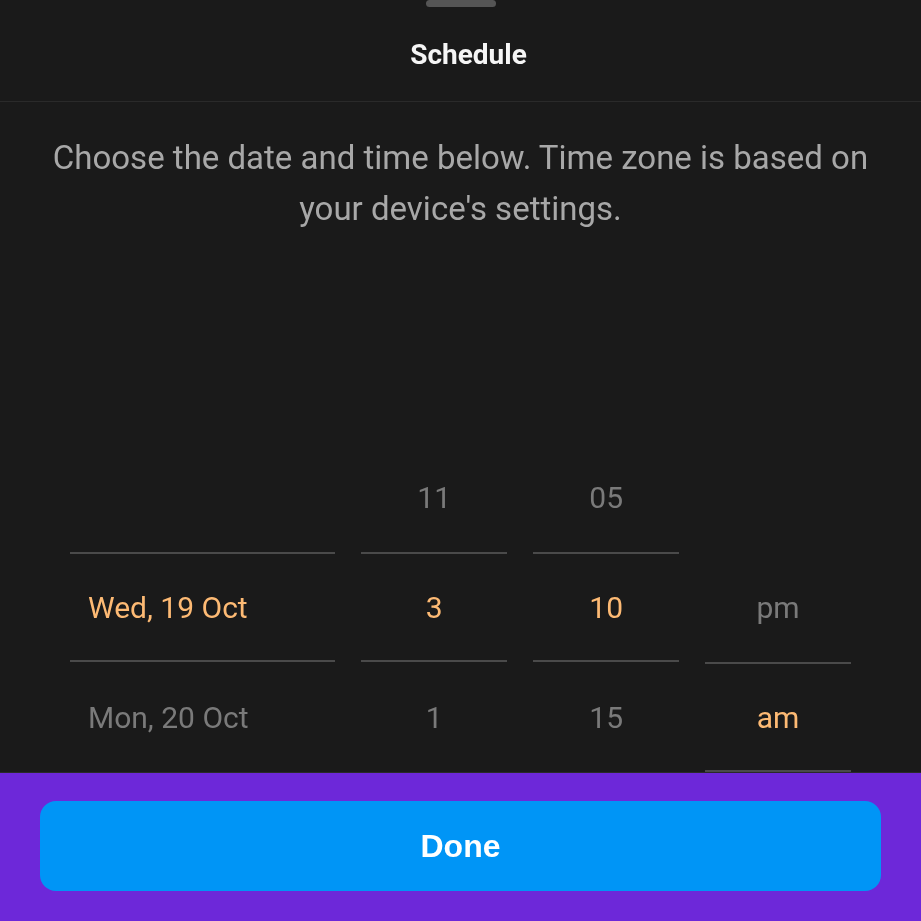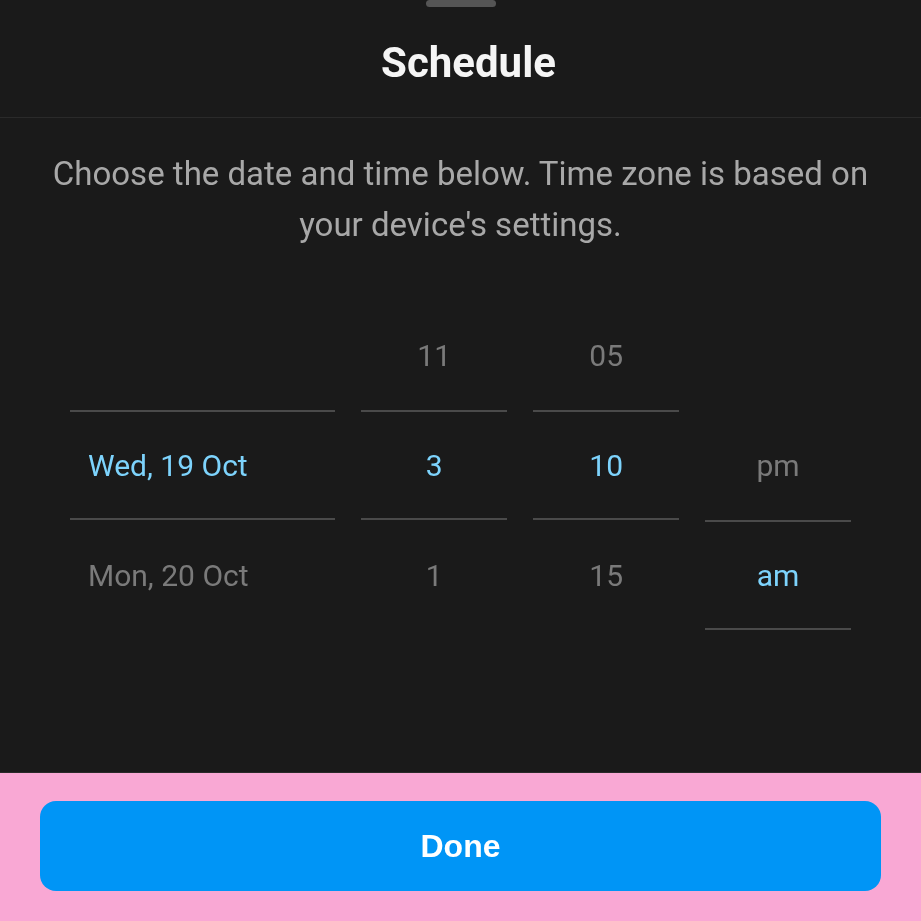--- a/index.html
+++ b/index.html
@@ -24,21 +24,21 @@
     height: 10px;
   }
   .grabber {
     width: 70px;
     height: 7px;
     border-radius: 4px;
     background: #555;
   }
   .title {
     text-align: center;
-    font-size: 42px;
+    font-size: 28px;
     font-weight: 700;
     color: #f5f5f5;
     padding: 28px 0 30px 16px;
     border-bottom: 1px solid #2a2a2a;
   }
   .subtitle {
     text-align: center;
     font-size: 33px;
     line-height: 1.55;
     color: #a8a8a8;
@@ -47,43 +47,43 @@
   .picker {
     flex: 1;
     display: grid;
     grid-template-columns: 1fr 0.55fr 0.55fr 0.55fr;
     column-gap: 26px;
     padding: 40px 70px 0 70px;
   }
   .col {
     display: flex;
     flex-direction: column;
-    justify-content: flex-start;
+    justify-content: flex-end;
     text-align: center;
   }
   .row {
     height: 110px;
     display: flex;
     align-items: center;
     justify-content: center;
     font-size: 30px;
     color: #7a7a7a;
   }
   .row.selected {
     border-top: 2px solid #4a4a4a;
     border-bottom: 2px solid #4a4a4a;
-    color: #7dd3fc;
+    color: #fdba74;
     font-size: 30px;
   }
   .col.date .row { justify-content: flex-start; padding-left: 18px; }
   .col.date .row.selected { font-size: 30px; }
   .footer {
     padding: 28px 40px 30px 40px;
     border-top: 1px solid #2a2a2a;
-    background: #f9a8d4;
+    background: #6d28d9;
   }
   .done-btn {
     width: 100%;
     height: 90px;
     background: #0095f6;
     border: none;
     border-radius: 16px;
     color: #fff;
     font-size: 32px;
     font-weight: 700;

